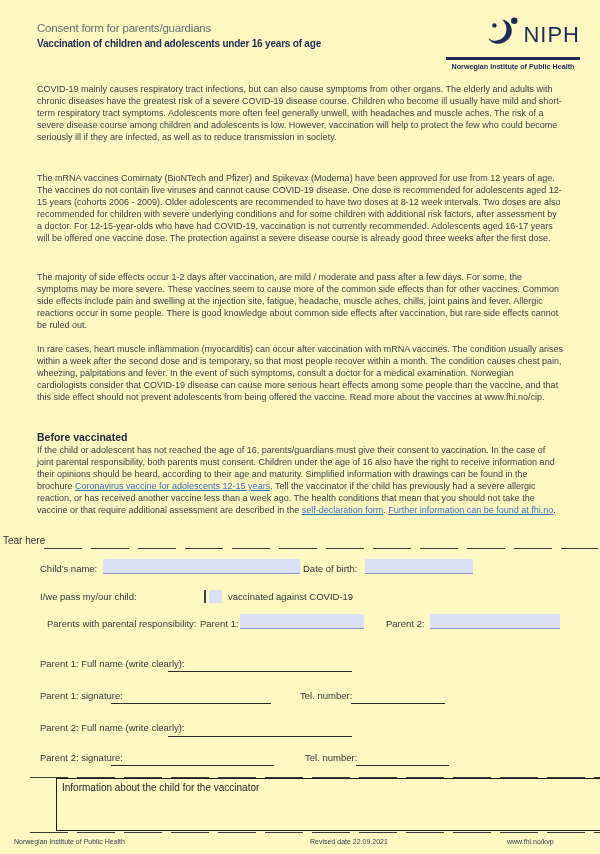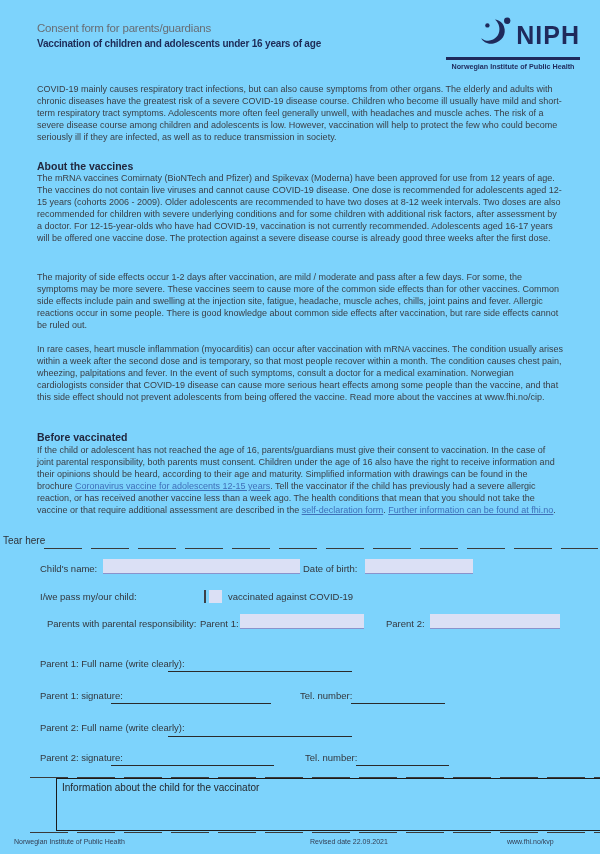--- a/index.html
+++ b/index.html
@@ -1,26 +1,26 @@
 <!DOCTYPE html>
 <html><head>
 <meta charset="utf-8">
 <style>
   html,body{margin:0;padding:0;background:#e8e8e8;}
   .page{
-    position:relative;width:600px;height:854px;background:#7dd3fc;
+    position:relative;width:600px;height:854px;background:#fef9c3;
     font-family:"Liberation Sans", sans-serif;overflow:hidden;
     margin:0 auto;color:#3a3e45;
   }
   
   .supertitle{position:absolute;left:37px;top:22px;font-size:11.5px;color:#686d74;letter-spacing:-0.2px;}
   .title{position:absolute;left:37px;top:38px;font-size:10px;font-weight:bold;color:#1d2a56;letter-spacing:-0.2px;}
   .logo{position:absolute;top:16px;right:20px;width:134px;}
   .logo-row{display:flex;align-items:center;justify-content:flex-end;gap:3px;}
-  .logo-acronym{font-size:25px;font-weight:bold;color:#1f2a5b;letter-spacing:1px;line-height:1;}
+  .logo-acronym{font-size:22px;font-weight:normal;color:#1f2a5b;letter-spacing:1px;line-height:1;}
   .logo-rule{height:2.5px;background:#1f2a5b;margin-top:3px;}
   .logo-name{font-size:7.2px;font-weight:bold;color:#1f2a5b;margin-top:2px;white-space:nowrap;text-align:center;}
   
   .sec-h{position:absolute;left:37px;width:527px;font-size:10.5px;font-weight:bold;color:#22283f;}
   .body-p{position:absolute;left:37px;width:527px;font-size:9px;line-height:12px;color:#3a3e45;}
   #h-covid{top:70px}   #p-covid{top:83px}
   #h-vacc{top:160px}   #p-vacc1{top:172px} #p-vacc2{top:271px} #p-vacc3{top:343px}
   #h-before{top:431px} #p-before{top:444px}
   .lnk{color:#3f6fb8;text-decoration:underline;cursor:pointer;}
   
@@ -65,21 +65,20 @@
         </svg>
       </span>
       <span class="logo-acronym">NIPH</span>
     </div>
     <div class="logo-rule"></div>
     <div class="logo-name">Norwegian Institute of Public Health</div>
   </div>
 
   <div class="body-p" id="p-covid">COVID-19 mainly causes respiratory tract infections, but can also cause symptoms from other organs. The elderly and adults with chronic diseases have the greatest risk of a severe COVID-19 disease course. Children who become ill usually have mild and short-term respiratory tract symptoms. Adolescents more often feel generally unwell, with headaches and muscle aches. The risk of a severe disease course among children and adolescents is low. However, vaccination will help to protect the few who could become seriously ill if they are infected, as well as to reduce transmission in society.</div>
 
-  <div class="sec-h" id="h-vacc">About the vaccines</div>
   <div class="body-p" id="p-vacc1">The mRNA vaccines Comirnaty (BioNTech and Pfizer) and Spikevax (Moderna) have been approved for use from 12 years of age. The vaccines do not contain live viruses and cannot cause COVID-19 disease. One dose is recommended for adolescents aged 12-15 years (cohorts 2006 - 2009). Older adolescents are recommended to have two doses at 8-12 week intervals. Two doses are also recommended for children with severe underlying conditions and for some children with additional risk factors, after assessment by a doctor.  For 12-15-year-olds who have had COVID-19, vaccination is not currently recommended. Adolescents aged 16-17 years will be offered one vaccine dose. The protection against a severe disease course is already good three weeks after the first dose.</div>
   <div class="body-p" id="p-vacc2">The majority of side effects occur 1-2 days after vaccination, are mild / moderate and pass after a few days. For some, the symptoms may be more severe. These vaccines seem to cause more of the common side effects than for other vaccines. Common side effects include pain and swelling at the injection site, fatigue, headache, muscle aches, chills, joint pains and fever. Allergic reactions occur in some people. There is good knowledge about common side effects after vaccination, but rare side effects cannot be ruled out.</div>
   <div class="body-p" id="p-vacc3">In rare cases, heart muscle inflammation (myocarditis) can occur after vaccination with mRNA vaccines. The condition usually arises within a week after the second dose and is temporary, so that most people recover within a month. The condition causes chest pain, wheezing, palpitations and fever. In the event of such symptoms, consult a doctor for a medical examination. Norwegian cardiologists consider that COVID-19 disease can cause more serious heart effects among some people than the vaccine, and that this side effect should not prevent adolescents from being offered the vaccine. Read more about the vaccines at www.fhi.no/cip.</div>
 
   <div class="sec-h" id="h-before">Before vaccinated</div>
   <div class="body-p" id="p-before">
     <span>If the child or adolescent has not reached the age of 16, parents/guardians must give their consent to vaccination. In the case of joint parental responsibility, both parents must consent. Children under the age of 16 also have the right to receive information and their opinions should be heard, according to their age and maturity. Simplified information with drawings can be found in the brochure </span><a class="lnk">Coronavirus vaccine for adolescents 12-15 years</a><span>. Tell the vaccinator if the child has previously had a severe allergic reaction, or has received another vaccine less than a week ago. The health conditions that mean that you should not take the vaccine or that require additional assessment are described in the </span><a class="lnk">self-declaration form</a><span>. </span><a class="lnk">Further information can be found at fhi.no</a><span>.</span>
   </div>
 
   <div class="tear-label">Tear here</div>

